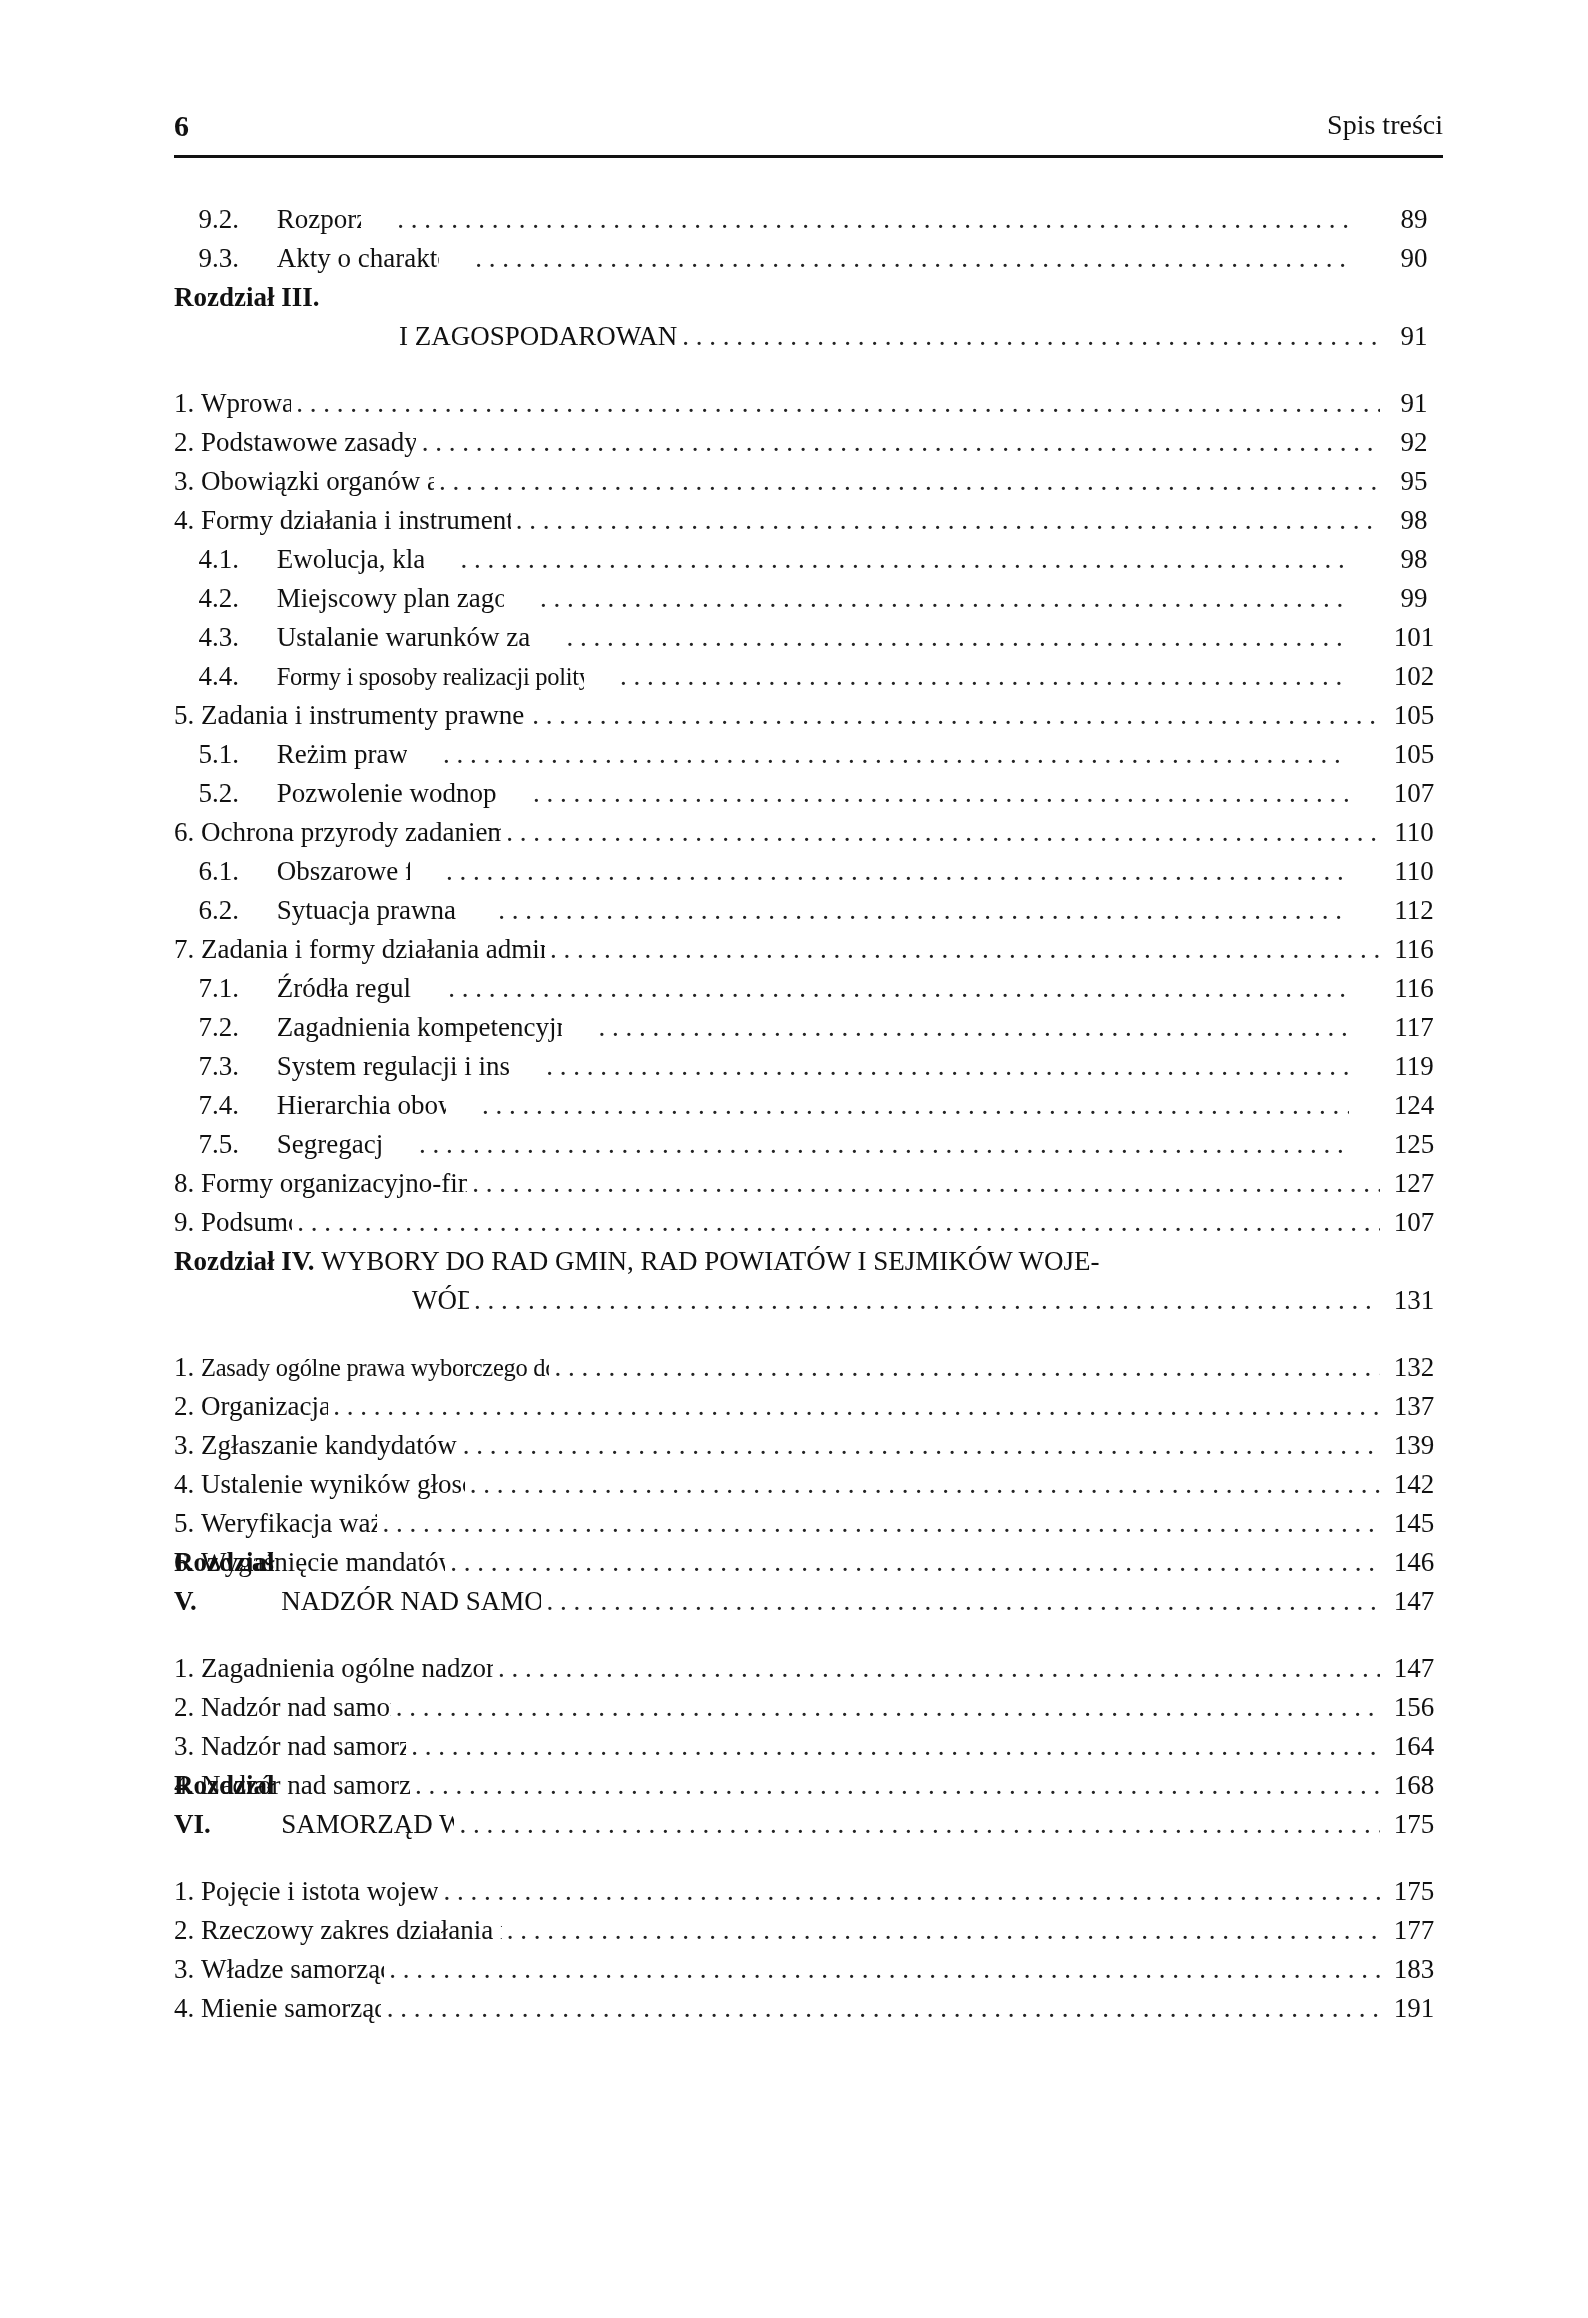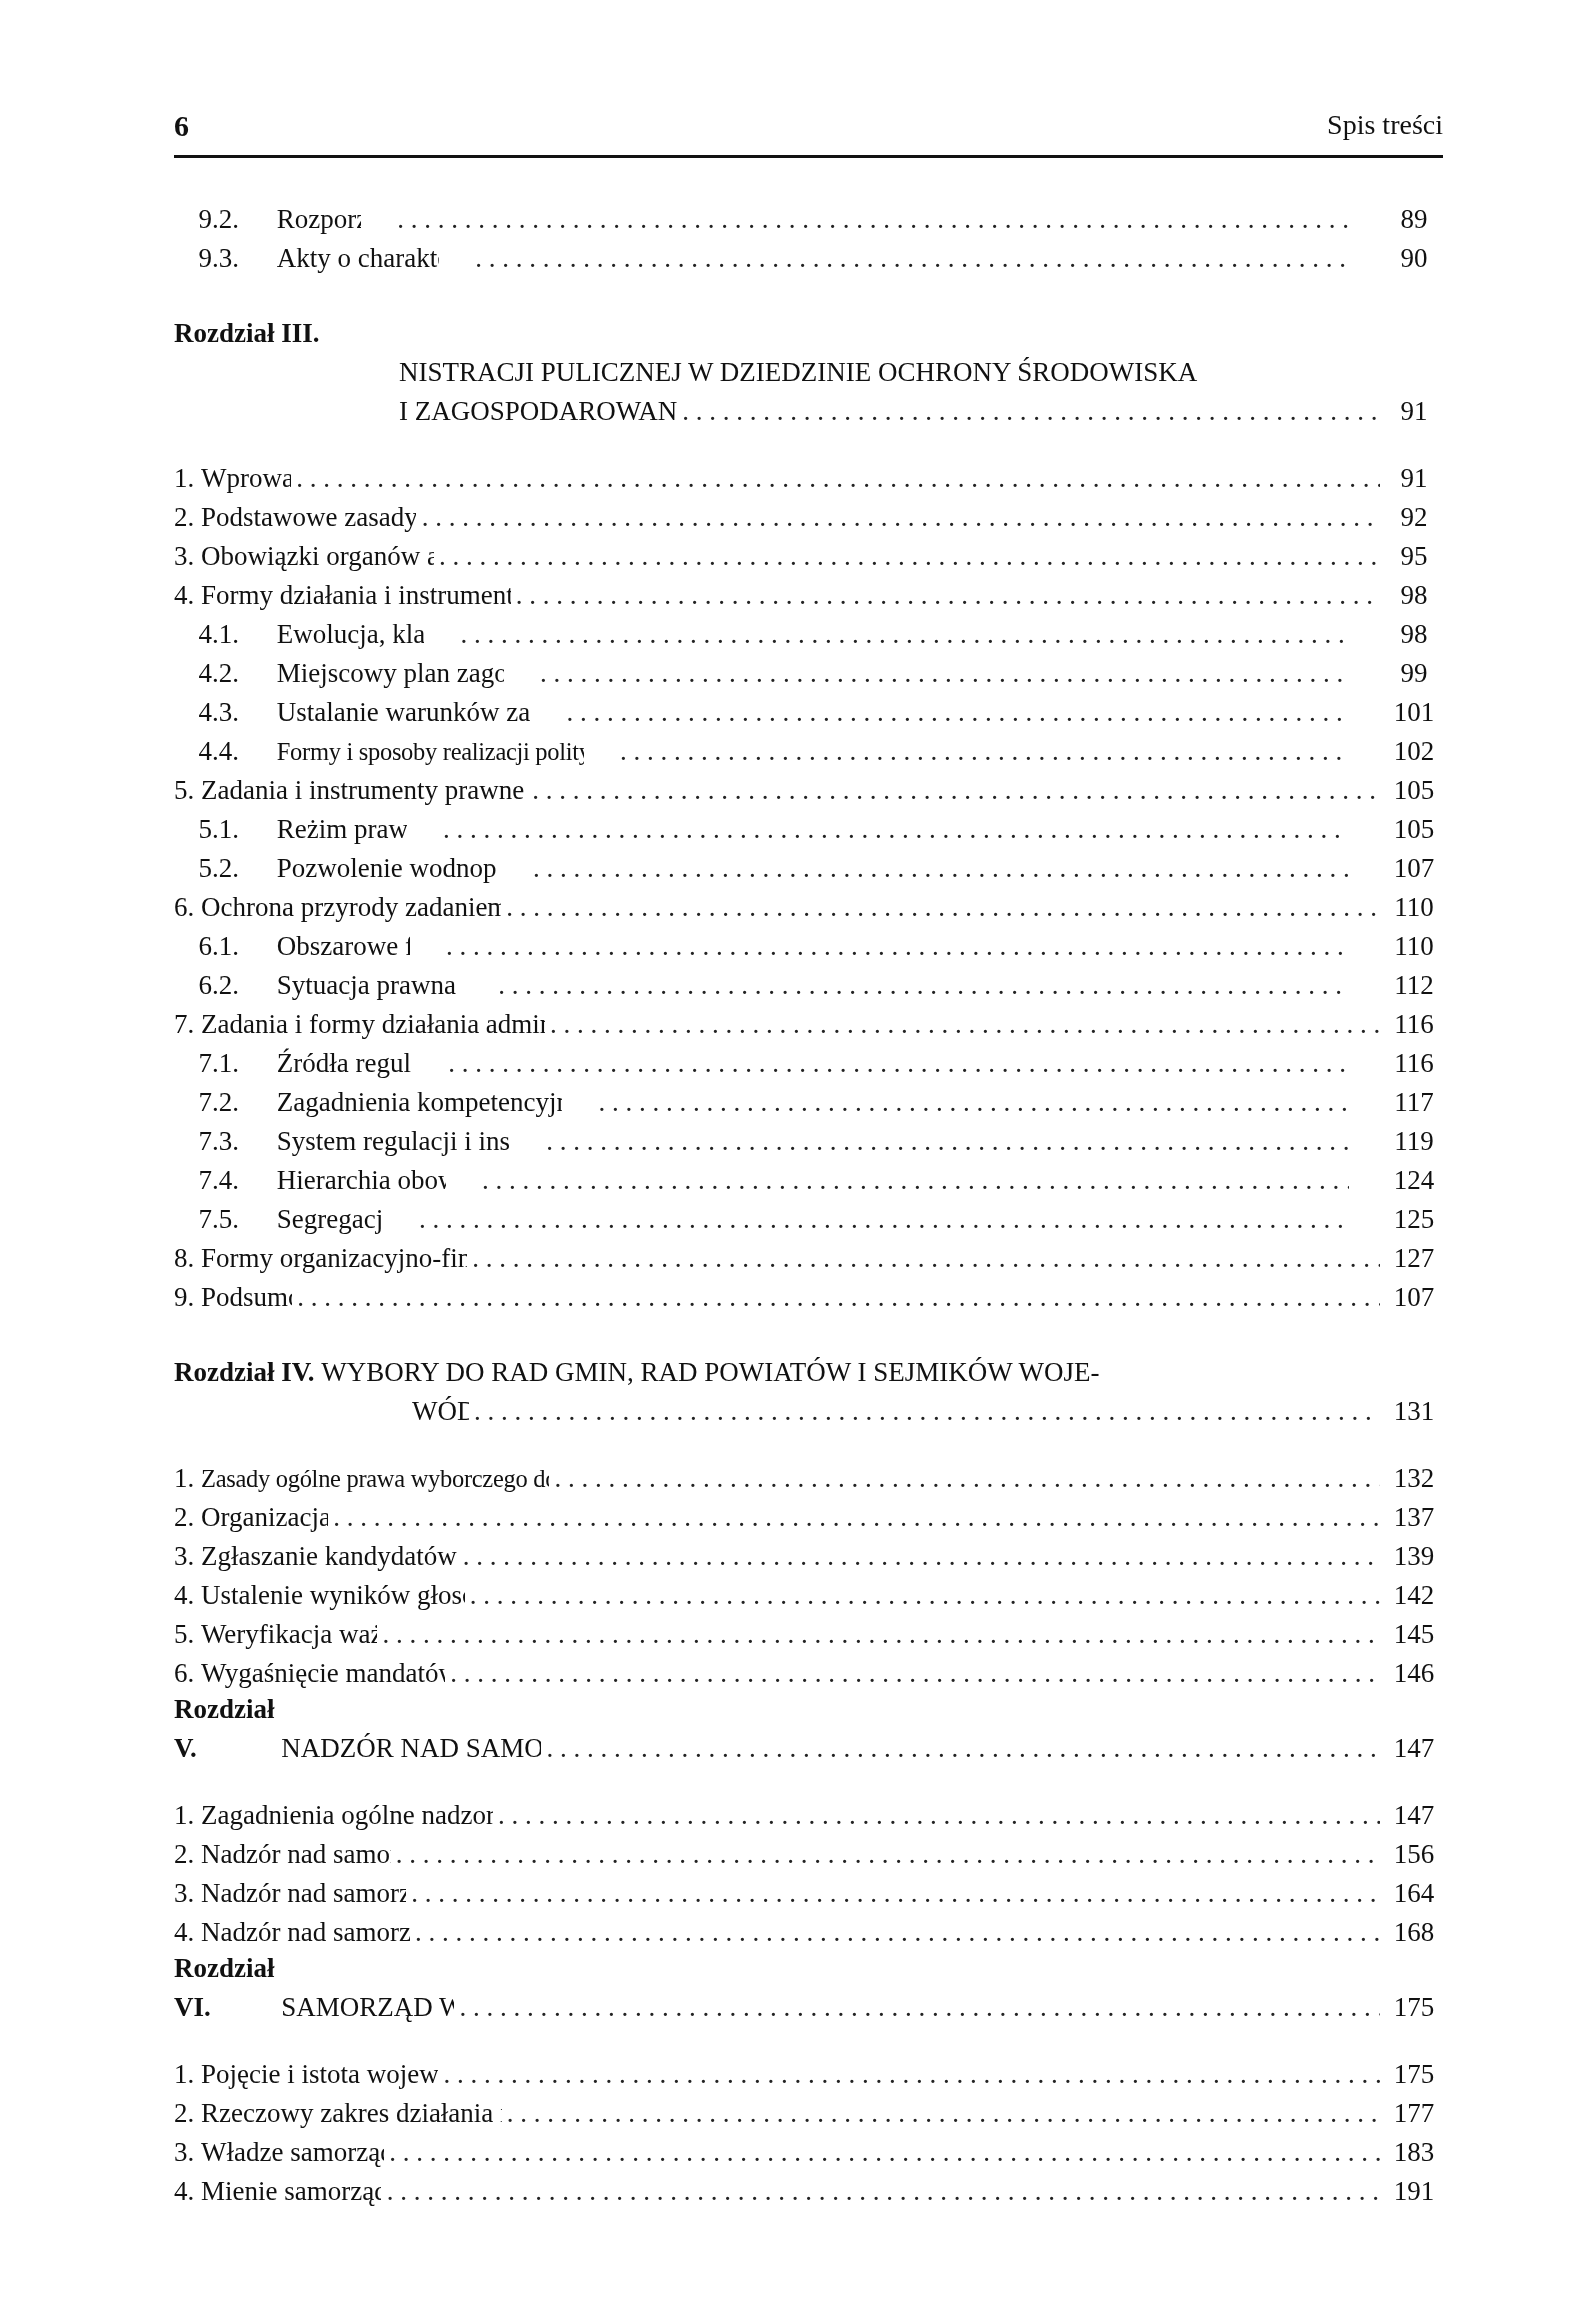--- a/index.html
+++ b/index.html
@@ -17,21 +17,21 @@
   .toc { position: absolute; left: 0; right: 0; top: 103px; }
   .entry { position: relative; display: flex; align-items: flex-end; font-size: 27px; line-height: 39px; height: 39px; }
   .entry .num { flex: 0 0 auto; white-space: pre; }
   .entry .title { flex: 0 1 auto; white-space: nowrap; overflow: hidden; }
   .entry .leader { flex: 1 1 auto; overflow: hidden; white-space: nowrap; margin: 0 5.2px; letter-spacing: 3.9px; color: #222; }
   .entry .leader::before { content: ". . . . . . . . . . . . . . . . . . . . . . . . . . . . . . . . . . . . . . . . . . . . . . . . . . . . . . . . . . . . . . . . . . . . . . . . . . . . . . . . . . . . . . . . . . . . . . . . . . . . . . . . . . . . . . . . . . . . . . . . . . . . . . . . . . . . . . . . . . . . . . . . . ."; letter-spacing: 0; }
   .entry .page { position: static; flex: 0 0 58px; text-align: center; width: auto; }
   .entry.sub { padding-left: 24.5px; gap: 31px; }
   .entry.condensed .title { font-size: 24.5px; letter-spacing: -0.3px; }
 
-  .chapter { margin-top: 36px; margin-bottom: 28px; font-size: 27px; line-height: 39px; position: relative; }
+  .chapter { margin-bottom: 28px; font-size: 27px; line-height: 39px; position: relative; }
   .chapter .ch-label { font-weight: bold; }
   .chapter .ch-line { display: flex; align-items: flex-end; height: 39px; }
   .chapter .ch-cont { padding-left: 225px; }
 </style>
 </head>
 <body>
 
 <div class="page">
   <div class="header">
     <span class="page-num">6</span>
@@ -49,23 +49,20 @@
       </div>
     <div class="entry sub">
         <span class="num">9.3. </span>
         <span class="title">Akty o charakterze wewnętrznym</span>
         <span class="leader"></span>
         <span class="page">90</span>
       </div>
 
     <div class="chapter">
       <div class="ch-line"><span class="ch-label">Rozdział III.</span>&nbsp;</div>
-      <div class="ch-line ch-cont">
-          <span>NISTRACJI PULICZNEJ W DZIEDZINIE OCHRONY ŚRODOWISKA</span>
-        </div>
       <div class="entry ch-cont" style="padding-left:225px">
           <span class="title">I ZAGOSPODAROWANIA PRZESTRZENNEGO (wybrane problemy)</span>
           <span class="leader"></span>
           <span class="page">91</span>
         </div>
     </div>
 
     <div class="entry">
         <span class="num">1. </span>
         <span class="title">Wprowadzenie</span>

